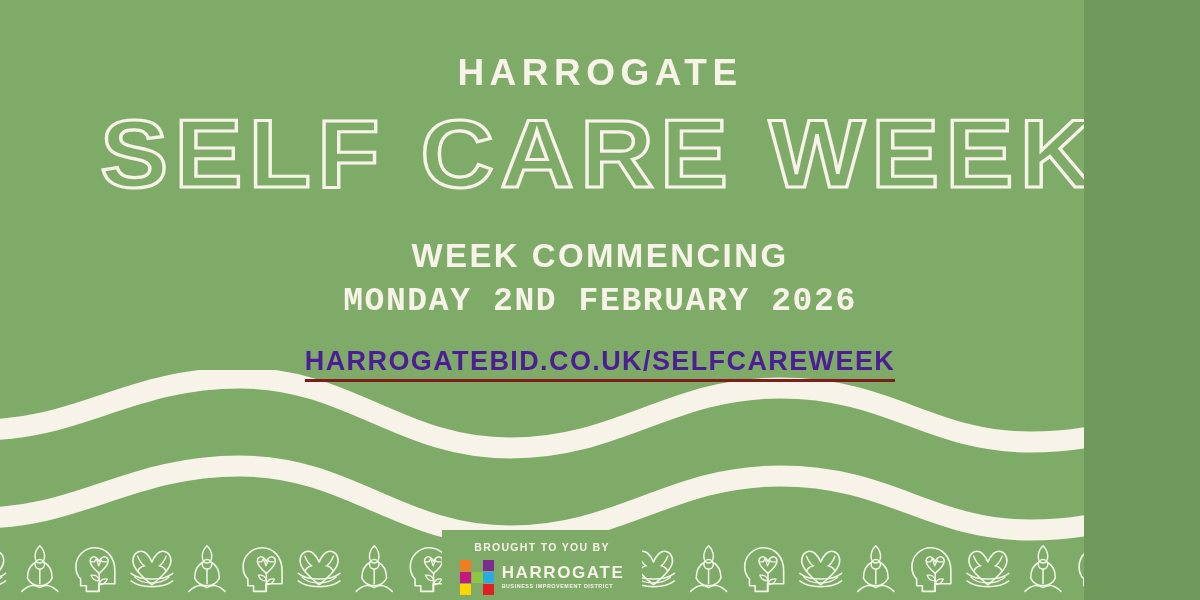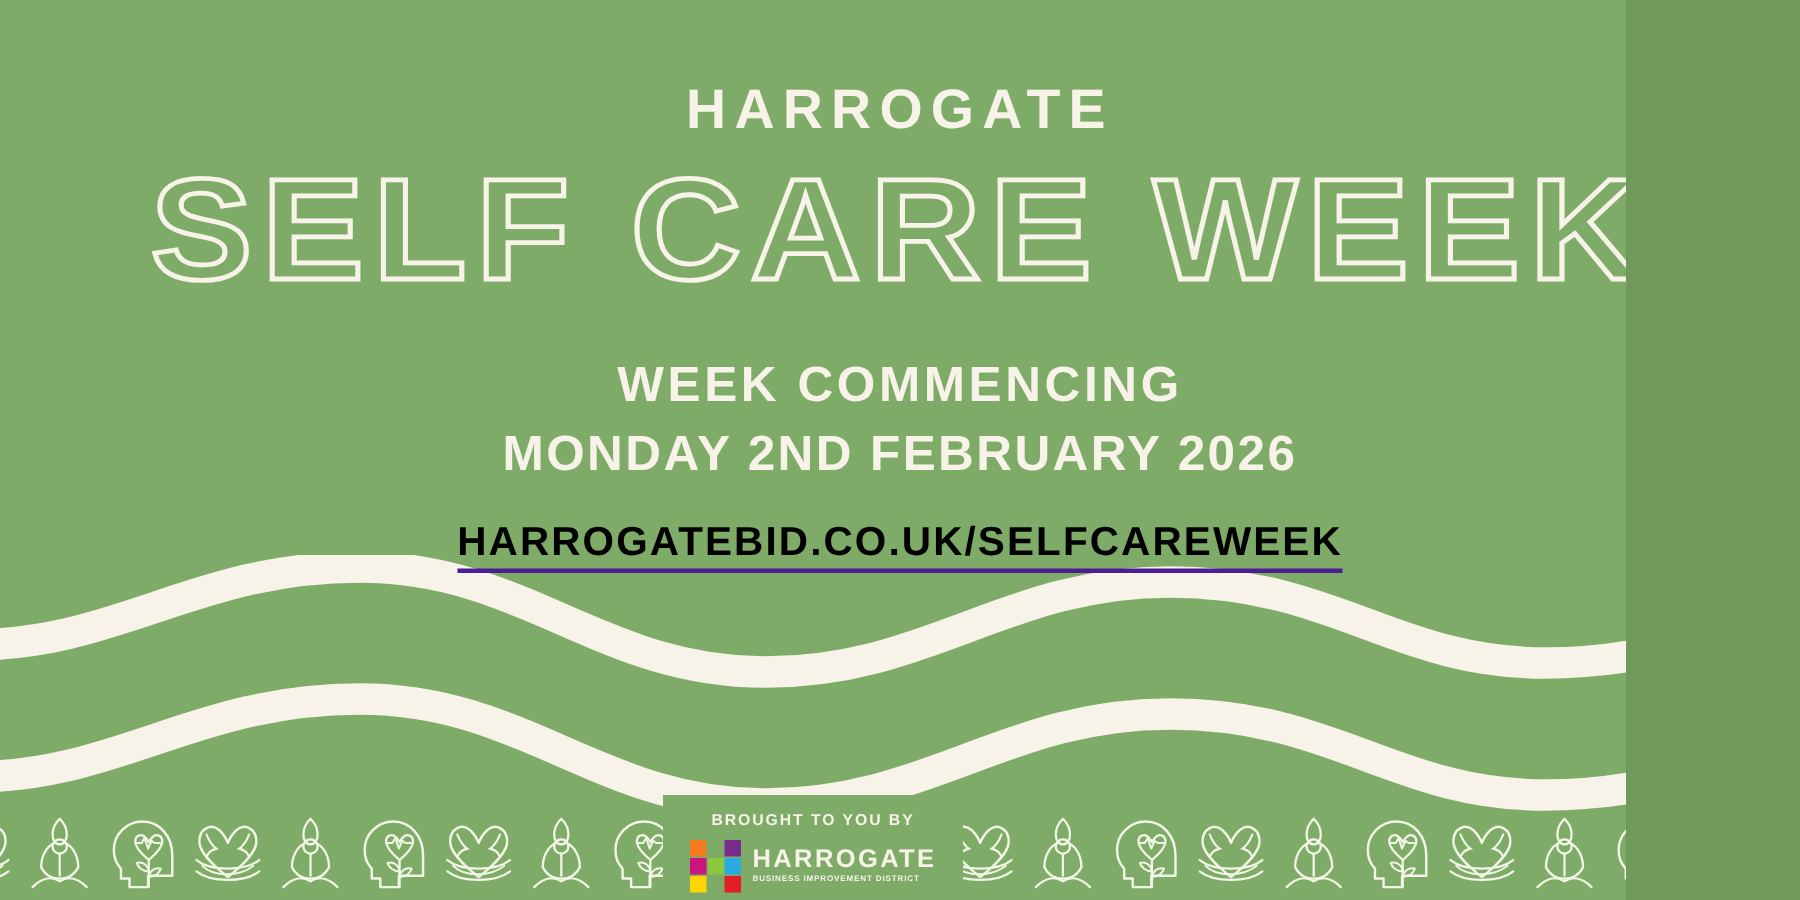--- a/index.html
+++ b/index.html
@@ -62,32 +62,33 @@
     line-height: 1.05;
   }
   .sub2 {
     margin: 0;
     padding-top: 7px;
     font-size: 33px;
     font-weight: 700;
     letter-spacing: 1.6px;
     color: #F7F3E8;
     line-height: 1.05;
+    font-family: Liberation Mono, monospace;
   }
 
   .url {
     display: inline-block;
     margin: 0;
     margin-top: 28px;
     font-size: 27px;
     font-weight: 700;
     letter-spacing: 1.4px;
-    color: #000000;
+    color: #4c1d95;
     text-decoration: none;
-    border-bottom: 3px solid #4c1d95;
+    border-bottom: 3px solid #7f1d1d;
     padding-bottom: 2px;
     line-height: 1.1;
   }
 
   
   .waves {
     position: absolute;
     left: 0;
     top: 370px;
     width: 1200px;

